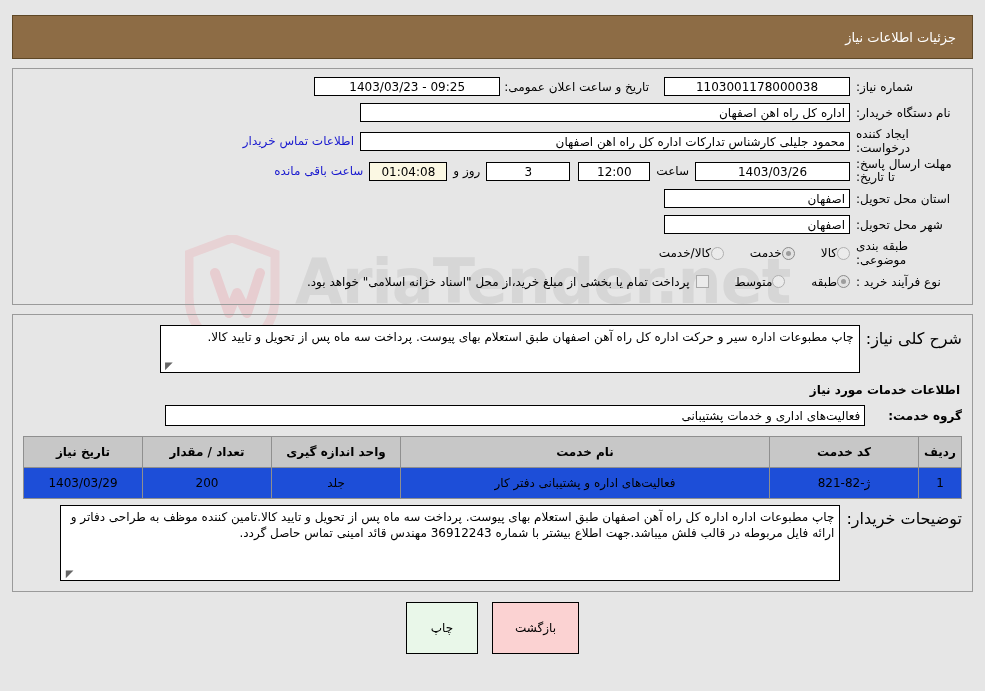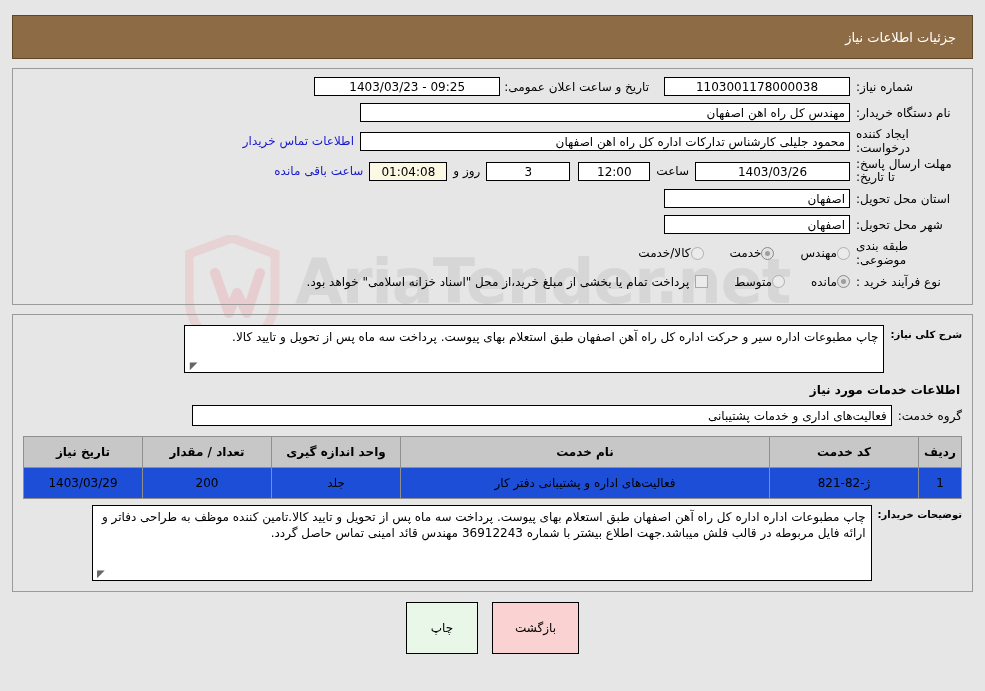--- a/index.html
+++ b/index.html
@@ -192,22 +192,22 @@
   }
   .chk-note { font-size: 12px; padding-right: 6px; white-space: nowrap; }
 
   
   .desc-row {
     display: flex;
     align-items: flex-start;
     margin: 4px 0 2px 0;
   }
   .desc-lbl {
-    font-weight: bold;
-    font-size: 10px;
+    font-weight: normal;
+    font-size: 16px;
     white-space: nowrap;
     padding: 4px 0 0 6px;
     flex: none;
   }
   .textarea {
     border: 1px solid #000;
     background: #ffffff;
     box-sizing: border-box;
     padding: 3px 5px 20px 5px;
     font-size: 12px;
@@ -231,24 +231,24 @@
     margin: 10px 2px 8px 0;
     text-align: right;
   }
 
   .group-row {
     display: flex;
     align-items: center;
     margin: 2px 0 10px 0;
   }
   .group-lbl {
-    font-weight: normal;
-    font-size: 12px;
-    white-space: nowrap;
-    padding-left: 6px;
+    font-weight: bold;
+    font-size: 12px;
+    white-space: nowrap;
+    padding-left: 23px;
     flex: none;
   }
 
   
   table.items {
     width: 100%;
     border-collapse: collapse;
     font-size: 12px;
     margin: 0 0 6px 0;
   }
@@ -315,21 +315,21 @@
     <div class="frow">
       <span class="lbl">شماره نیاز:</span>
       <div class="box w-num">1103001178000038</div>
       <span class="gap"></span>
       <span class="announce-lbl">تاریخ و ساعت اعلان عمومی:</span>
       <div class="box w-announce">09:25 - 1403/03/23</div>
     </div>
 
     <div class="frow">
       <span class="lbl">نام دستگاه خریدار:</span>
-      <div class="box w-wide ta-right">مهندس کل راه اهن اصفهان</div>
+      <div class="box w-wide ta-right">اداره کل راه اهن اصفهان</div>
     </div>
 
     <div class="frow">
       <span class="lbl">ایجاد کننده درخواست:</span>
       <div class="box w-wide ta-right">محمود جلیلی کارشناس تدارکات اداره کل راه اهن اصفهان</div>
       <span class="link">اطلاعات تماس خریدار</span>
     </div>
 
     <div class="frow">
       <span class="lbl two-line">مهلت ارسال پاسخ: تا تاریخ:</span>
@@ -350,37 +350,37 @@
 
     <div class="frow">
       <span class="lbl">شهر محل تحویل:</span>
       <div class="box w-city ta-right">اصفهان</div>
     </div>
 
     <div class="frow">
       <span class="lbl">طبقه بندی موضوعی:</span>
       <span class="radio-group">
         <span class="radio"></span>
-        <span class="rtxt">مهندس</span>
+        <span class="rtxt">کالا</span>
       </span>
       <span class="radio-group">
         <span class="radio sel"></span>
         <span class="rtxt">خدمت</span>
       </span>
       <span class="radio-group">
         <span class="radio"></span>
         <span class="rtxt">کالا/خدمت</span>
       </span>
     </div>
 
     <div class="frow">
       <span class="lbl">نوع فرآیند خرید :</span>
       <span class="radio-group">
         <span class="radio sel"></span>
-        <span class="rtxt">مانده</span>
+        <span class="rtxt">طبقه</span>
       </span>
       <span class="radio-group">
         <span class="radio"></span>
         <span class="rtxt">متوسط</span>
       </span>
       <span class="radio-group">
         <span class="checkbox"></span>
         <span class="chk-note">پرداخت تمام یا بخشی از مبلغ خرید،از محل "اسناد خزانه اسلامی" خواهد بود.</span>
       </span>
     </div>

